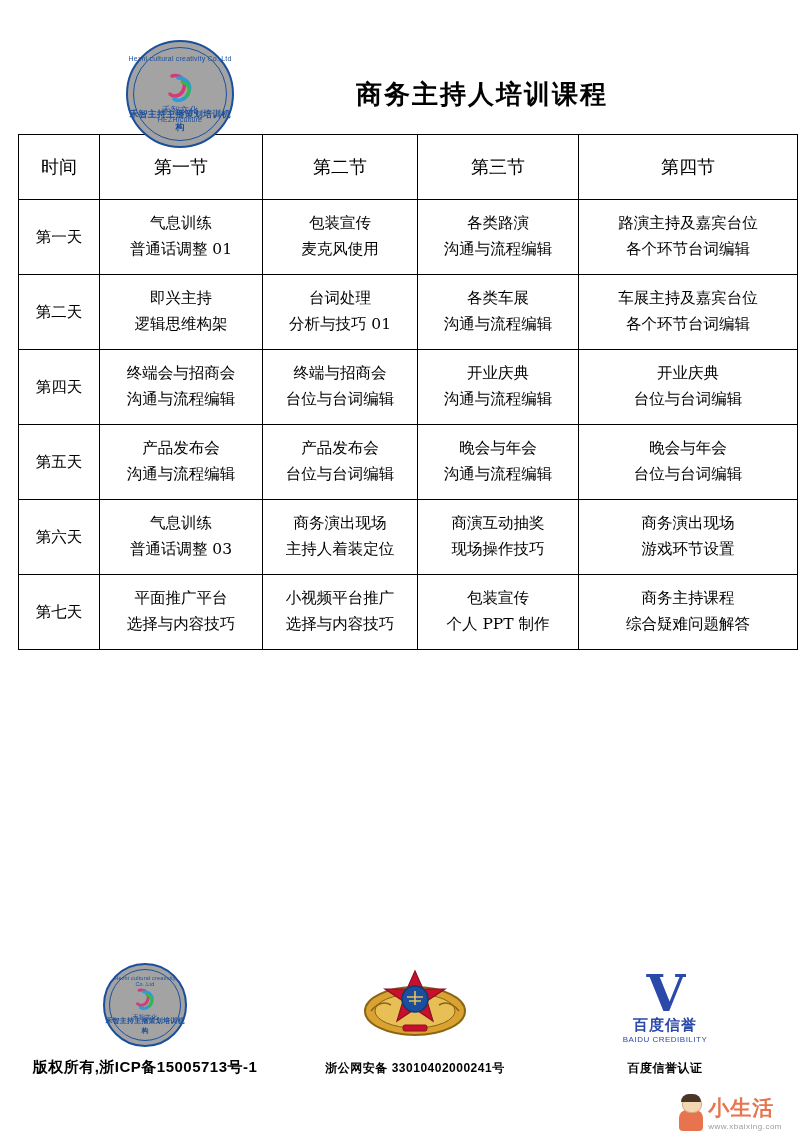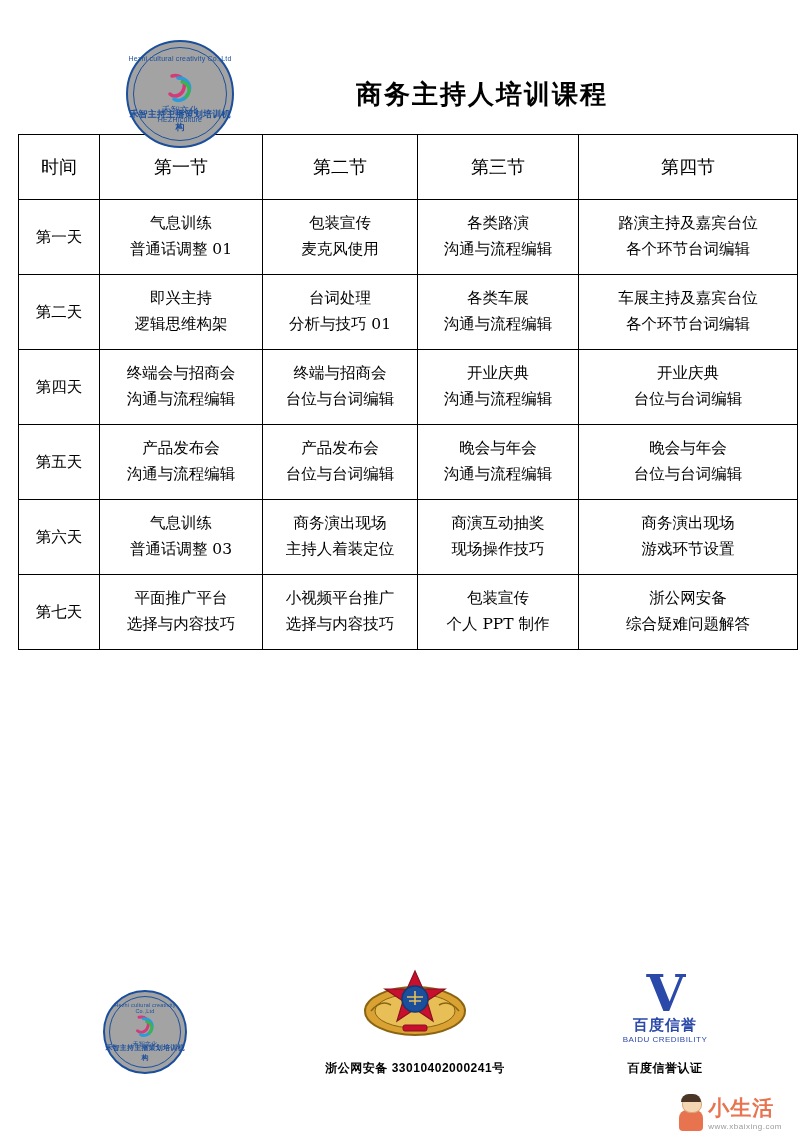--- a/index.html
+++ b/index.html
@@ -376,21 +376,21 @@
         </td>
         <td>
           <span class="cell-line">小视频平台推广</span>
           <span class="cell-line">选择与内容技巧</span>
         </td>
         <td>
           <span class="cell-line">包装宣传</span>
           <span class="cell-line">个人 PPT 制作</span>
         </td>
         <td>
-          <span class="cell-line">浙公网安备</span>
+          <span class="cell-line">商务主持课程</span>
           <span class="cell-line">综合疑难问题解答</span>
         </td>
       </tr>
     </tbody>
   </table>
 </div>
 
 <div class="footer">
 
   <div class="foot-block foot-1">
@@ -401,20 +401,21 @@
           <svg width="30" height="26" viewBox="0 0 40 34">
             <path d="M12 4 C20 2, 26 8, 24 16 C22 24, 14 26, 10 22" stroke="#d23c7a" stroke-width="4" fill="none" stroke-linecap="round"></path>
             <path d="M18 6 C28 6, 32 14, 28 22 C25 28, 18 30, 14 27" stroke="#2b9cd8" stroke-width="4" fill="none" stroke-linecap="round"></path>
             <path d="M22 10 C30 12, 31 20, 26 25" stroke="#3ab54a" stroke-width="3.5" fill="none" stroke-linecap="round"></path>
           </svg>
         </div>
         <div class="seal-inner-text" style="top:48px;font-size:6px;color:#1b4f9c;">禾智文化</div>
         <div class="seal-inner-text seal-bottom">禾智主持主播策划培训机构</div>
       </div>
     </div>
+    <div class="foot-text foot-text-icp">版权所有,浙ICP备15005713号-1</div>
   </div>
 
   <div class="foot-block foot-2">
     <div class="foot-badge">
       <svg class="police-badge" viewBox="0 0 104 80">
         <ellipse cx="52" cy="44" rx="50" ry="24" fill="#d9a233" stroke="#8a6411" stroke-width="2"></ellipse>
         <ellipse cx="52" cy="44" rx="40" ry="17" fill="#e8bf56" stroke="#8a6411" stroke-width="1"></ellipse>
         <path d="M52 4 L60 22 L82 22 L64 34 L70 54 L52 42 L34 54 L40 34 L22 22 L44 22 Z" fill="#c8102e" stroke="#8a1020" stroke-width="1.2"></path>
         <circle cx="52" cy="32" r="13" fill="#1b4f9c" stroke="#123a73" stroke-width="1.5"></circle>
         <path d="M44 30 h16 M46 34 h12 M52 24 v14" stroke="#e8bf56" stroke-width="1.6" fill="none"></path>

